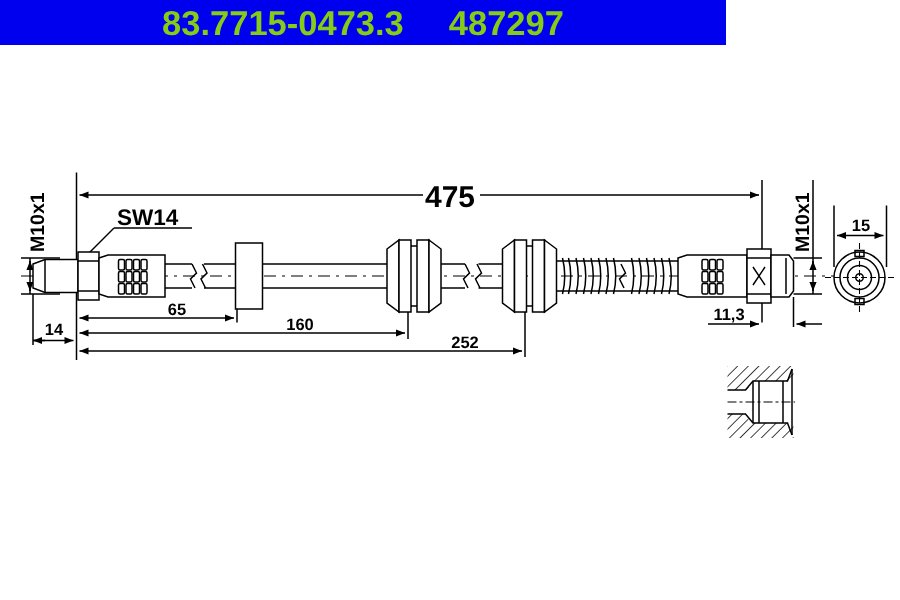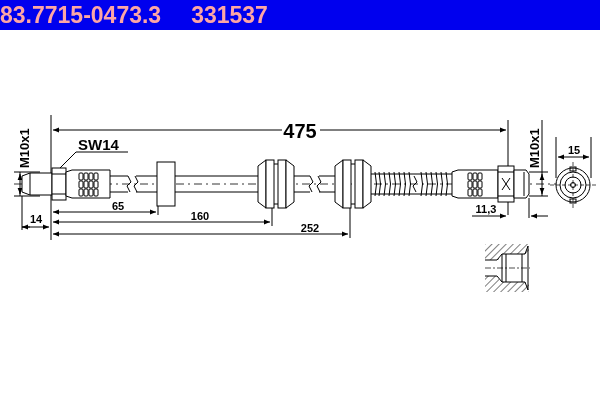--- a/index.html
+++ b/index.html
@@ -1,33 +1,33 @@
 <!DOCTYPE html>
 <html><head>
 <meta charset="utf-8">
 <style>
   html, body { margin: 0; padding: 0; background: #ffffff; }
   body { width: 600px; height: 400px; overflow: hidden; position: relative; font-family: "Liberation Sans", sans-serif; }
   .header {
-    position: absolute; left: 0; top: 0; width: 600px; height: 30px;
-    background: #0000ee; color: #fca5a5;
-    display: flex; align-items: center; 
+    position: absolute; left: 0; top: 0; width: 484px; height: 30px;
+    background: #0000ee; color: #84cc16;
+    display: flex; align-items: center; justify-content: center;
     font-weight: bold; font-size: 23px; letter-spacing: 0px;
   }
   .header .sep { display: inline-block; width: 30px; }
   svg { position: absolute; left: 0; top: 30px; }
   .dim { font-family: "Liberation Sans", sans-serif; font-weight: bold; fill: #000; }
 </style>
 </head>
 <body>
 
 <div class="header">
   <span>83.7715-0473.3</span>
   <span class="sep"></span>
-  <span>331537</span>
+  <span>487297</span>
 </div>
 
 <svg width="600" height="370" viewBox="0 30 600 370" xmlns="http://www.w3.org/2000/svg" stroke="#000" fill="none" stroke-width="1">
   <defs>
     <marker id="arr" viewBox="0 0 10 10" refX="10" refY="5" markerWidth="8" markerHeight="6" orient="auto-start-reverse">
       <path d="M0,1 L10,5 L0,9 z" fill="#000" stroke="none"></path>
     </marker>
     <pattern id="hatch" width="5" height="5" patternUnits="userSpaceOnUse" patternTransform="rotate(45)">
       <line x1="0" y1="0" x2="0" y2="5" stroke="#000" stroke-width="1"></line>
     </pattern>

